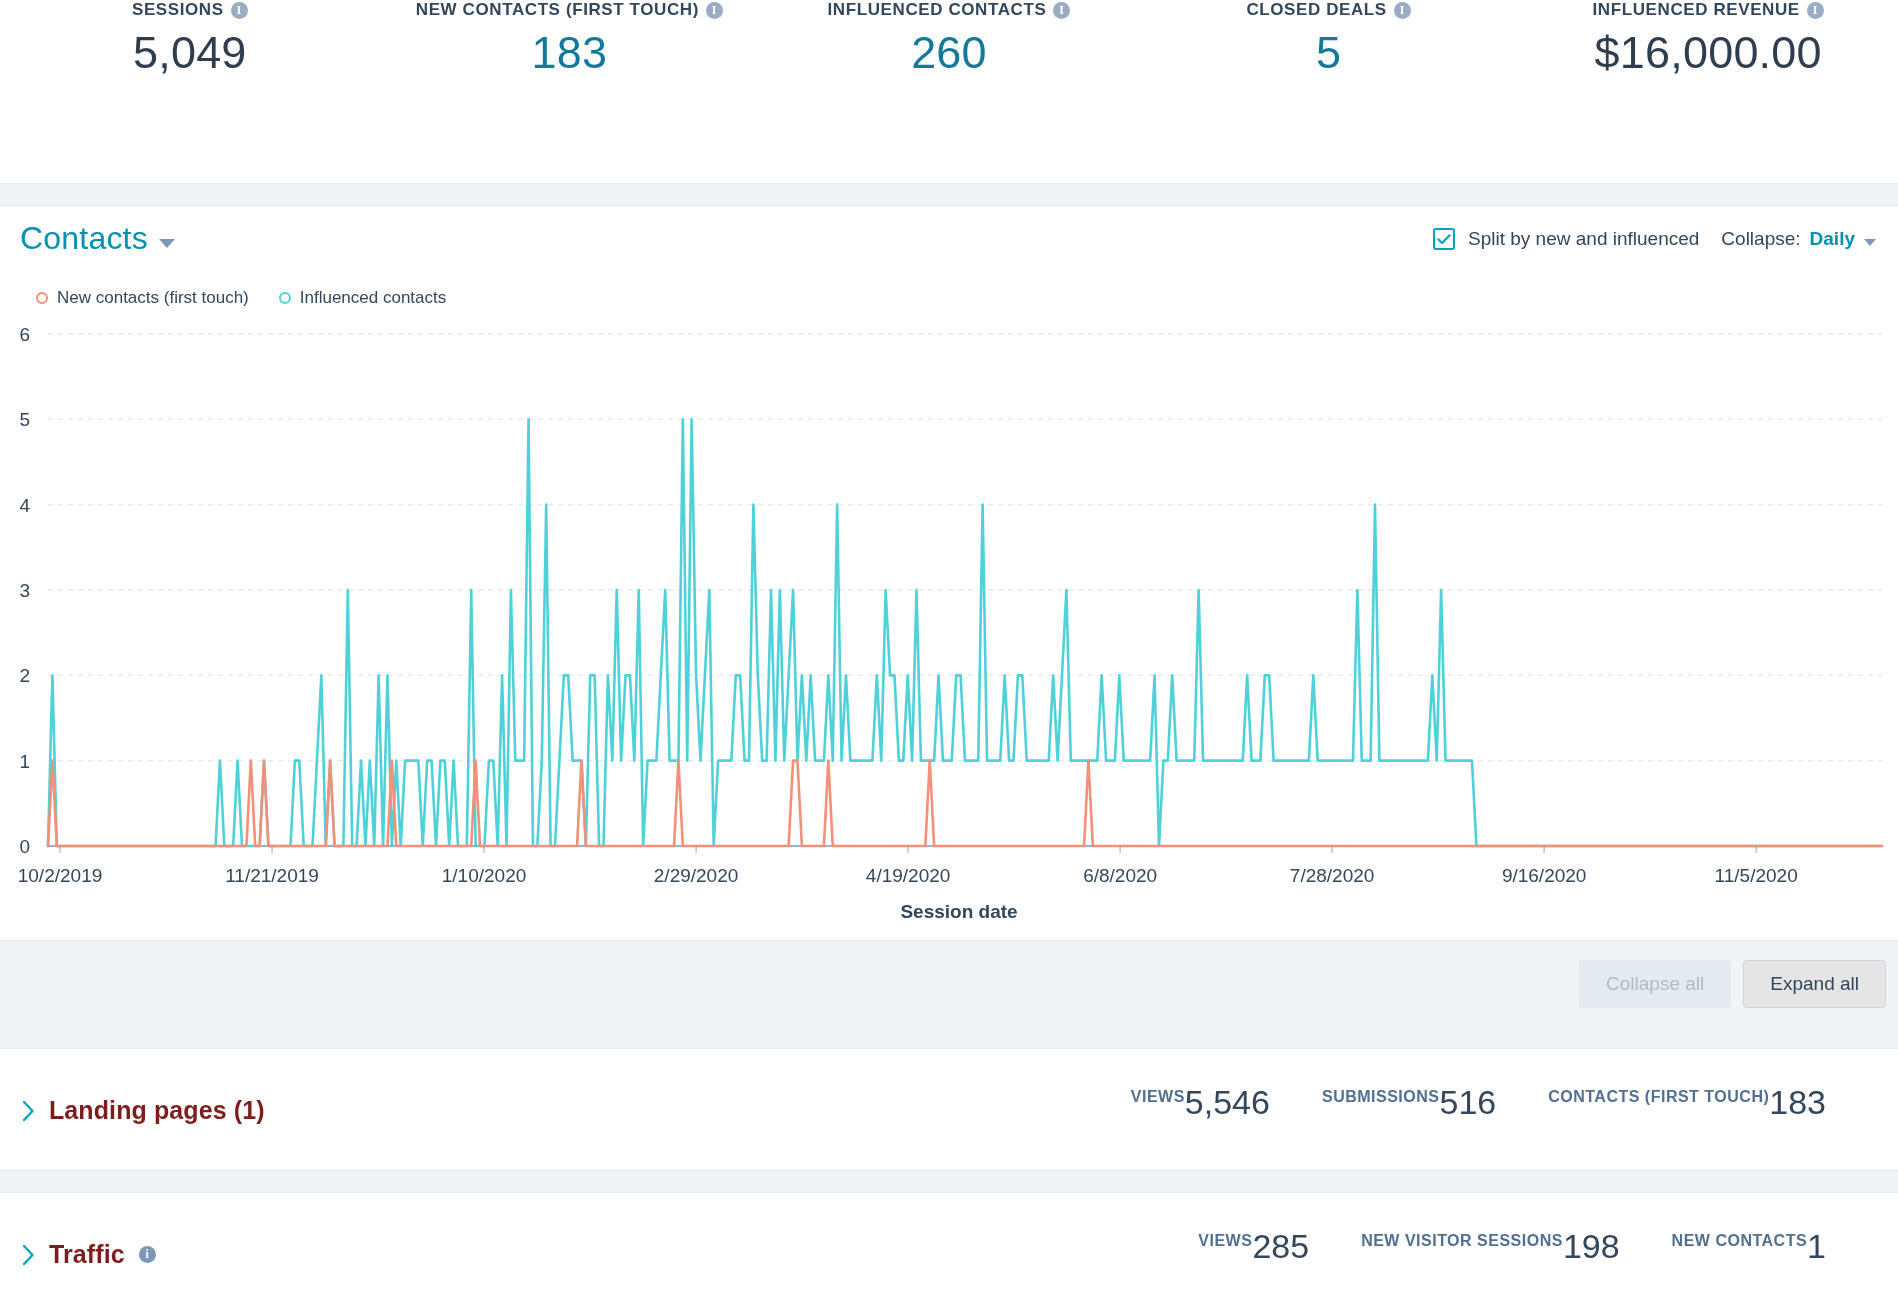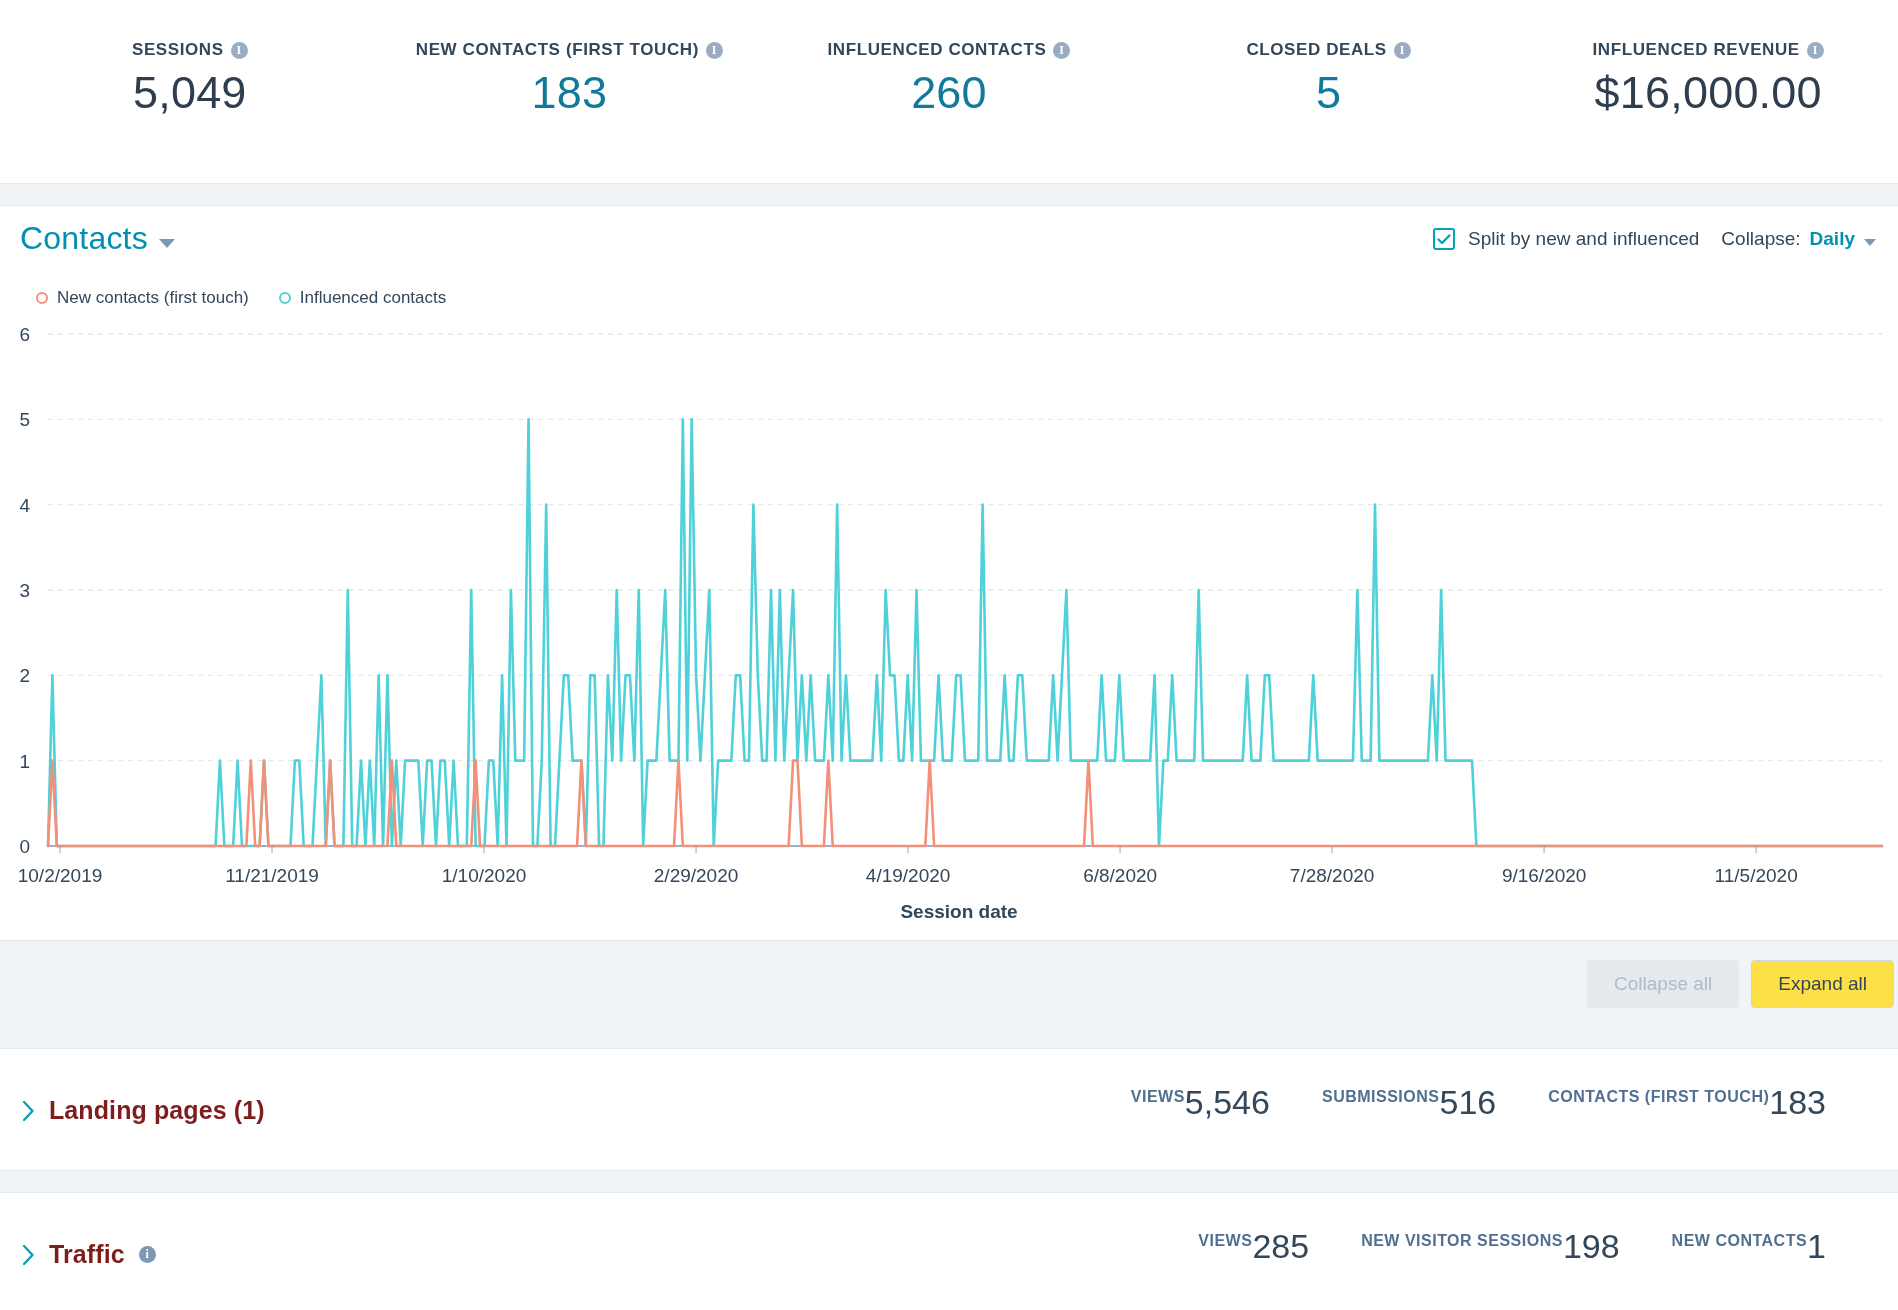--- a/index.html
+++ b/index.html
@@ -14,21 +14,20 @@
 
   
   .kpi-strip{
     position:absolute;left:0;top:0;width:1898px;height:183px;
     background:#fff;
     display:flex;align-items:flex-start;
   }
   .kpi{
     flex:1 1 0;
     display:flex;flex-direction:column;align-items:center;
-    padding-top:40px;
   }
   .kpi-label{
     font-size:17px;letter-spacing:.6px;font-weight:700;
     color:#33475b;text-transform:uppercase;
     display:flex;align-items:center;gap:7px;white-space:nowrap;
   }
   .kpi-value{
     margin-top:8px;font-size:45px;font-weight:300;line-height:1.12;
     color:#2f3e4e;letter-spacing:.2px;
   }
@@ -101,31 +100,31 @@
   
   .plot{
     position:absolute;left:0;top:122px;width:1898px;height:612px;
   }
   .plot svg{display:block;}
 
   
   .cebar{
     position:absolute;right:0px;top:960px;
     display:flex;align-items:center;gap:12px;
-    padding-right:4px;
+    padding-right:12px;
   }
   .btn{
     font-size:19px;padding:12px 26px;border-radius:4px;
     box-sizing:border-box;white-space:nowrap;
   }
   .btn.disabled{
     background:#e5eaef;color:#b0bcc8;border:1px solid transparent;cursor:default;
   }
   .btn.ghost{
-    background:#fde047;color:#33475b;border:1px solid #cbd6e2;cursor:pointer;
+    background:#e5e5e5;color:#33475b;border:1px solid #cbd6e2;cursor:pointer;
   }
 
   
   .rowsec{
     position:absolute;left:0;width:1898px;background:#fff;
   }
   #sec-landing{top:1049px;height:121px;}
   #sec-traffic{top:1193px;height:117px;}
 
   .row-inner{

